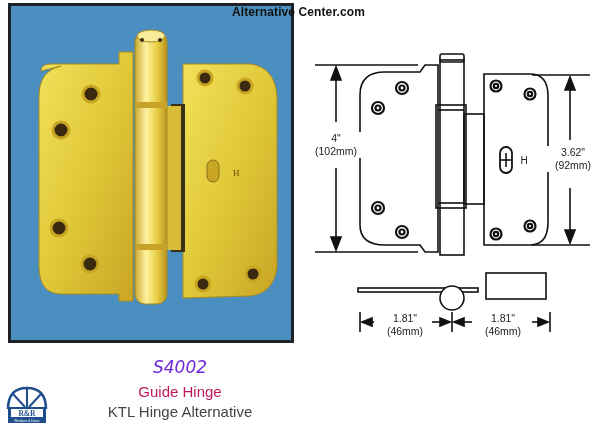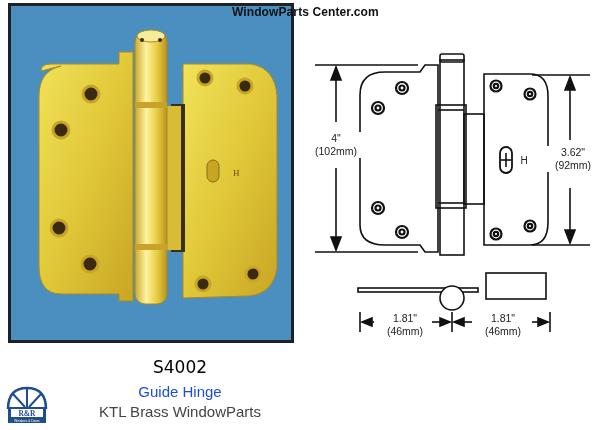--- a/index.html
+++ b/index.html
@@ -14,22 +14,22 @@
   }
   .photo-frame svg { position: absolute; left: 0; top: 0; }
 
   .watermark {
     position: absolute; left: 232px; top: 5px;
     font-family: "Liberation Sans", sans-serif; font-weight: bold;
     font-size: 12px; color: #111; letter-spacing: 0.1px;
   }
 
   .caption { position: absolute; left: 60px; width: 240px; text-align: center; color: #333; }
-  .caption-code { top: 357px; font-family: "DejaVu Sans", sans-serif; font-size: 17px; color: #000000; }
-  .caption-name { top: 383px; font-size: 15px; color: #1d4ed8; }
+  .caption-code { top: 357px; font-family: "DejaVu Sans", sans-serif; font-size: 17px; color: #6d28d9; font-style: italic; }
+  .caption-name { top: 383px; font-size: 15px; color: #be185d; }
   .caption-sub  { top: 403px; font-size: 15px; color: #444; }
 
   .logo { position: absolute; left: 5px; top: 385px; width: 44px; height: 40px; text-align: right; }
 
   .diagram { position: absolute; left: 300px; top: 40px; }
   .dim-label {
     position: absolute; font-size: 10.5px; color: #222; text-align: center;
     font-family: "Liberation Sans", sans-serif; line-height: 13px; background: #fff;
   }
 </style>
@@ -75,21 +75,21 @@
       <circle cx="234" cy="80" r="7"></circle>
       <circle cx="192" cy="278" r="7"></circle>
       <circle cx="242" cy="268" r="7"></circle>
     </g>
 
     <rect x="196" y="154" width="12" height="22" rx="6" fill="#c9a524" stroke="#8a6c18"></rect>
     <text x="222" y="170" font-size="9" fill="#6a5010" font-family="Liberation Serif, serif">H</text>
   </svg>
 </div>
 
-<div class="watermark">WindowParts Center.com</div>
+<div class="watermark">Alternative Center.com</div>
 
 <div class="diagram">
   <svg width="302" height="300" viewBox="0 0 302 300" fill="none" stroke="#111" stroke-width="1.6">
 
     <line x1="15" y1="25" x2="118" y2="25"></line>
     <line x1="15" y1="212" x2="118" y2="212"></line>
     <line x1="36" y1="30" x2="36" y2="82"></line>
     <line x1="36" y1="128" x2="36" y2="208"></line>
     <path d="M31,40 L36,27 L41,40 Z" fill="#111"></path>
     <path d="M31,197 L36,210 L41,197 Z" fill="#111"></path>
@@ -165,21 +165,21 @@
     <div>(46mm)</div>
   </div>
   <div class="dim-label" style="left:176px; top:272px; width:54px; background:transparent;">
     <div>1.81"</div>
     <div>(46mm)</div>
   </div>
 </div>
 
 <div class="caption caption-code">S4002</div>
 <div class="caption caption-name">Guide Hinge</div>
-<div class="caption caption-sub">KTL Brass WindowParts</div>
+<div class="caption caption-sub">KTL Hinge Alternative</div>
 
 <div class="logo">
   <svg width="44" height="40" viewBox="0 0 44 40">
     <path d="M3,24 Q3,3 22,3 Q41,3 41,24" fill="none" stroke="#1f4e8c" stroke-width="2.5"></path>
     <line x1="22" y1="3" x2="22" y2="22" stroke="#1f4e8c" stroke-width="2"></line>
     <line x1="8" y1="9" x2="20" y2="22" stroke="#1f4e8c" stroke-width="2"></line>
     <line x1="36" y1="9" x2="24" y2="22" stroke="#1f4e8c" stroke-width="2"></line>
     <rect x="3" y="22" width="38" height="16" fill="#1f4e8c"></rect>
     <rect x="6" y="24" width="32" height="8" fill="#ffffff"></rect>
     <text x="22" y="31" font-size="7.5" text-anchor="middle" fill="#1f4e8c" font-family="Liberation Serif, serif" font-weight="bold">R&amp;R</text>

